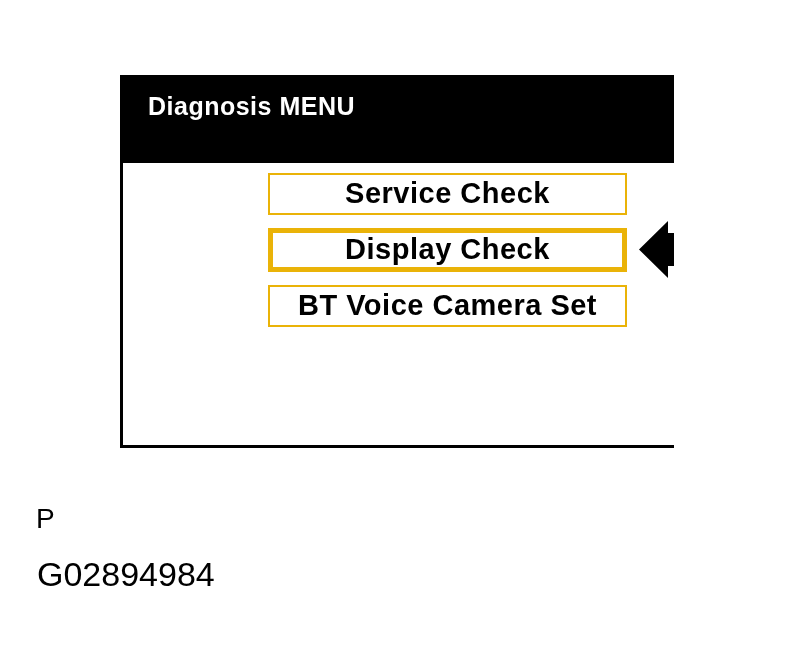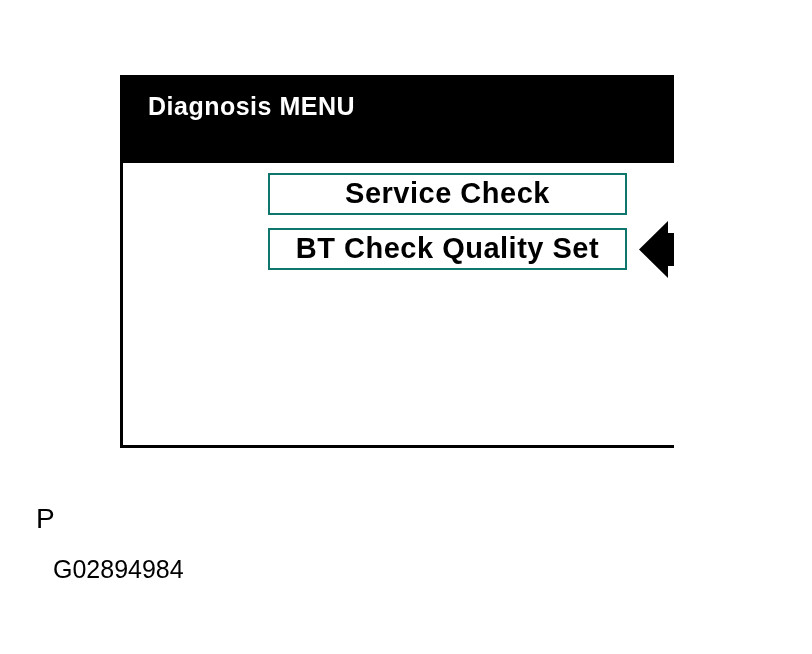--- a/index.html
+++ b/index.html
@@ -45,21 +45,21 @@
     display: flex;
     flex-direction: column;
     align-items: center;
     gap: 13px;
     background: #ffffff;
   }
   .menu-btn {
     box-sizing: border-box;
     width: 359px;
     height: 42px;
-    border: 2px solid #0f766e;
+    border: 2px solid #eab308;
     background: #ffffff;
     display: flex;
     align-items: center;
     justify-content: center;
     flex: 0 0 auto;
     cursor: pointer;
   }
   .menu-btn.selected {
     border-width: 5px;
     height: 44px;
@@ -85,43 +85,45 @@
     left: 36px;
     top: 504px;
     font-size: 28px;
     font-weight: normal;
     line-height: 1.1;
   }
   .figure-id {
     position: absolute;
     left: 37px;
     top: 556px;
-    font-size: 25px;
+    font-size: 34px;
     font-weight: normal;
     line-height: 1.1;
-    margin-left: 16px;
   }
 </style>
 </head>
 <body>
 
 <div class="canvas">
 
   <div class="panel">
 
     <div class="panel-header">
       <span class="panel-title">Diagnosis MENU</span>
     </div>
 
     <div class="panel-content">
       <div class="menu-btn">
         <span class="btn-label">Service Check</span>
       </div>
+      <div class="menu-btn selected">
+        <span class="btn-label">Display Check</span>
+      </div>
       <div class="menu-btn">
-        <span class="btn-label">BT Check Quality Set</span>
+        <span class="btn-label">BT Voice Camera Set</span>
       </div>
     </div>
 
     <svg class="selection-arrow" viewBox="0 0 78 57" xmlns="http://www.w3.org/2000/svg">
       <polygon points="0,28.5 29,0 29,12 78,12 78,45 29,45 29,57" fill="#000000"></polygon>
     </svg>
 
   </div>
 
   <div class="caption-letter">P</div>

